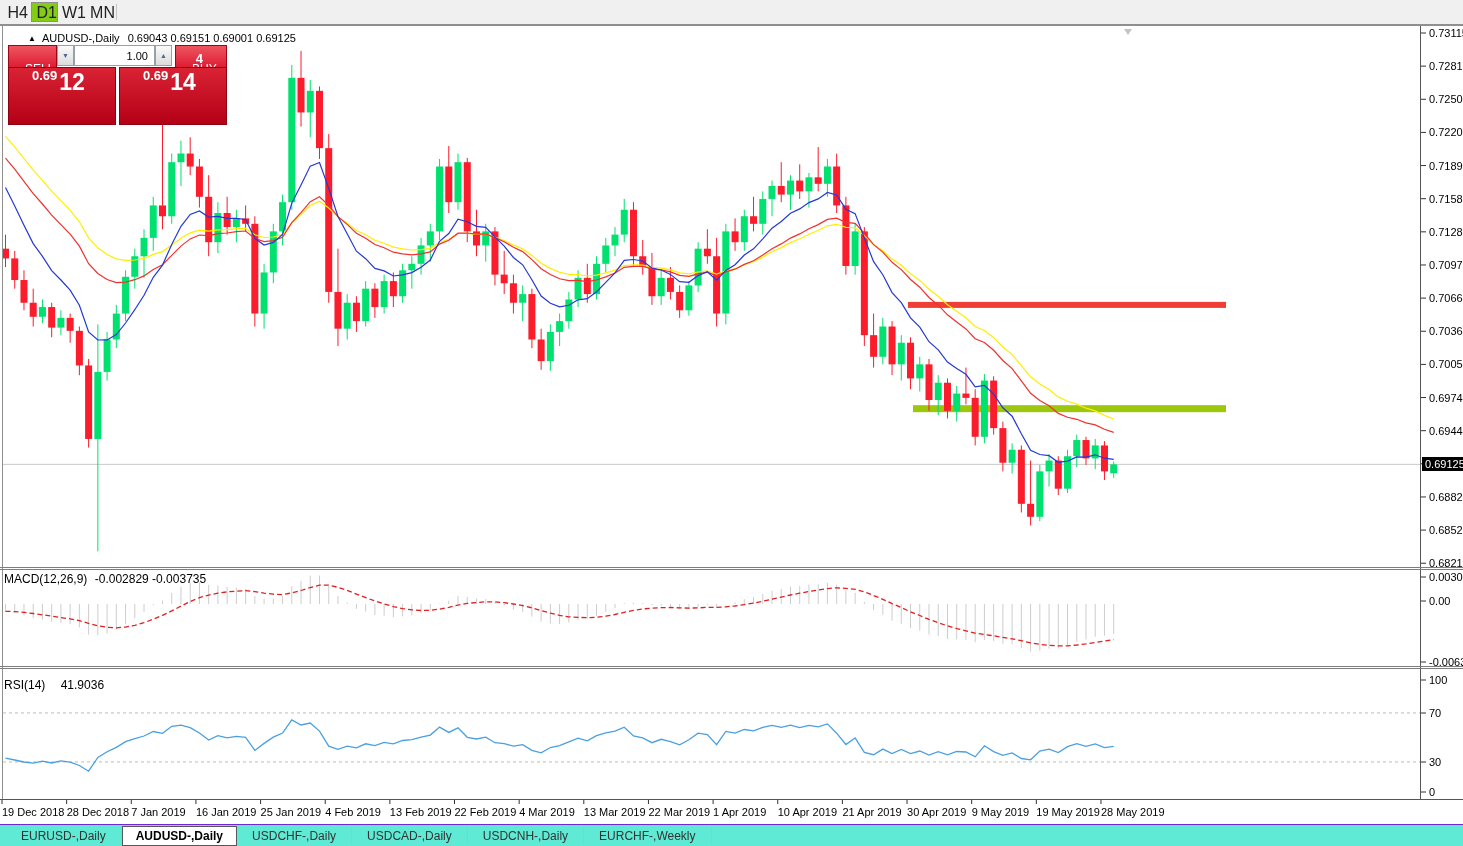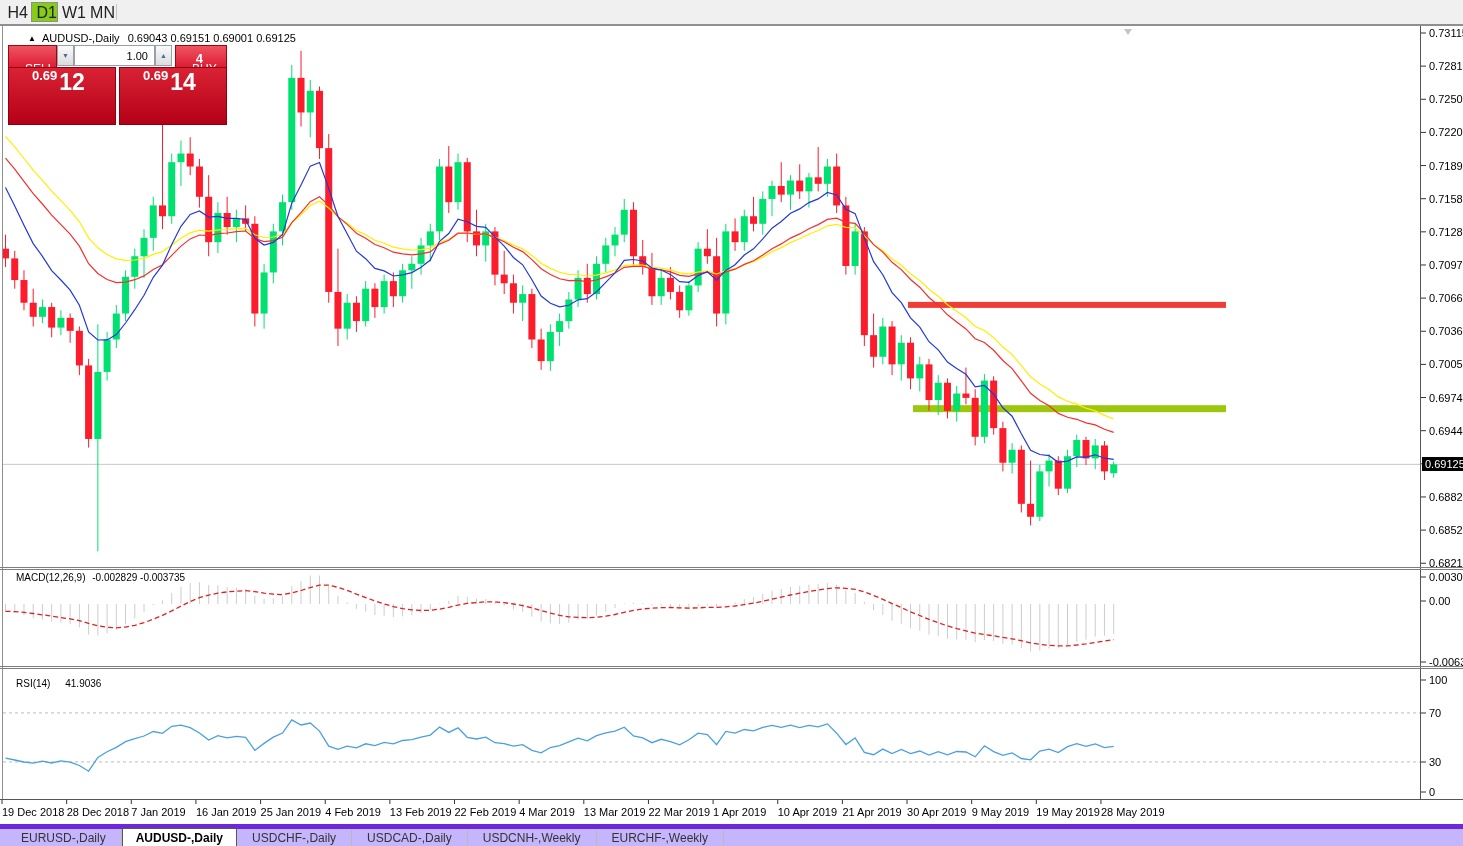--- a/index.html
+++ b/index.html
@@ -7,21 +7,21 @@
   .toolbar{position:absolute;left:0;top:0;width:1463px;height:25px;background:#f0f0f0;
     border-bottom:1px solid #8f8f8f;box-sizing:border-box;}
   .tf-btn{position:absolute;top:2px;width:27px;height:20px;line-height:20px;text-align:right;
     font-size:16px;color:#222;background:#f0f0f0;border:1px solid transparent;box-sizing:border-box;cursor:default;}
   .tf-btn.active{background:#84cc16;border:1px solid #8f8f8f;}
   .tf-sep{position:absolute;left:116px;top:4px;width:1px;height:16px;background:#c5c5c5;}
   .chart-area{position:absolute;left:0;top:25px;width:1463px;height:821px;background:#fff;}
   #chart-svg{position:absolute;left:0;top:25px;}
   .chart-title{position:absolute;left:20px;top:32px;font-size:11px;color:#000;margin-left:8px;}
   .chart-title .tri{font-size:8px;position:relative;top:-1px;}
-  .macd-label,.rsi-label{position:absolute;left:16px;font-size:10px;color:#000;}
+  .macd-label,.rsi-label{position:absolute;left:4px;font-size:12px;color:#000;}
   .macd-label{top:572px;}
   .rsi-label{top:678px;}
   .price-box{position:absolute;left:1422px;top:457px;width:41px;height:14px;background:#000;
     color:#fff;font-size:11px;line-height:14px;padding-left:3px;box-sizing:border-box;}
   
   .trade-panel{position:absolute;left:8px;top:45px;width:219px;}
   .tp-row{position:relative;height:21px;}
   .tp-btn{position:absolute;top:0;height:21px;border:1px solid #9c0716;color:#fff;font-size:12px;
     background:linear-gradient(#ee5560,#d6001f);box-sizing:border-box;padding:16px;cursor:pointer;
     font-family:"Liberation Sans",sans-serif;}
@@ -37,22 +37,22 @@
   .tp-prices{position:relative;margin-top:1px;height:43px;}
   .tp-price{position:absolute;top:0;width:108px;height:58px;border:1px solid #8d0012;
     background:linear-gradient(#d92234,#b40016);box-sizing:border-box;color:#fff;
     display:flex;justify-content:center;padding-bottom:4px;cursor:pointer;}
   .tp-price.sell{left:0;}
   .tp-price.buy{left:111px;}
   .tp-small{font-size:13px;font-weight:700;margin-right:2px;line-height:16px;}
   .tp-big{font-size:23px;font-weight:700;line-height:28px;}
   .tp-sup{font-size:13px;font-weight:700;position:relative;top:-14px;line-height:10px;}
   
-  .tabbar{position:absolute;left:0;top:824px;width:1463px;height:22px;background:#c4b5fd;
-    border-top:5px solid #6d28d9;box-sizing:border-box;display:flex;align-items:center;padding-left:6px;}
+  .tabbar{position:absolute;left:0;top:824px;width:1463px;height:22px;background:#5eead4;
+    border-top:1px solid #6d28d9;box-sizing:border-box;display:flex;align-items:center;padding-left:6px;}
   .tab{font-size:12px;color:#333;padding:2px 15px;border-right:1px solid #b9b9b9;cursor:pointer;}
   .tab.active{background:#fff;border:1px solid #585858;font-weight:700;color:#000;padding:2px 13px;}
 </style>
 </head>
 <body>
 
 <div class="toolbar">
   <div class="tf-btn" style="left:2px">H4</div>
   <div class="tf-btn active" style="left:31px">D1</div>
   <div class="tf-btn" style="left:60px">W1</div>
@@ -824,15 +824,15 @@
   <span style="margin-left:12px">41.9036</span>
 </div>
 
 <div class="price-box">0.69125</div>
 
 <div class="tabbar">
   <div class="tab">EURUSD-,Daily</div>
   <div class="tab active">AUDUSD-,Daily</div>
   <div class="tab">USDCHF-,Daily</div>
   <div class="tab">USDCAD-,Daily</div>
-  <div class="tab">USDCNH-,Weekly</div>
+  <div class="tab">USDCNH-,Daily</div>
   <div class="tab">EURCHF-,Weekly</div>
 </div>
 
 </body></html>

